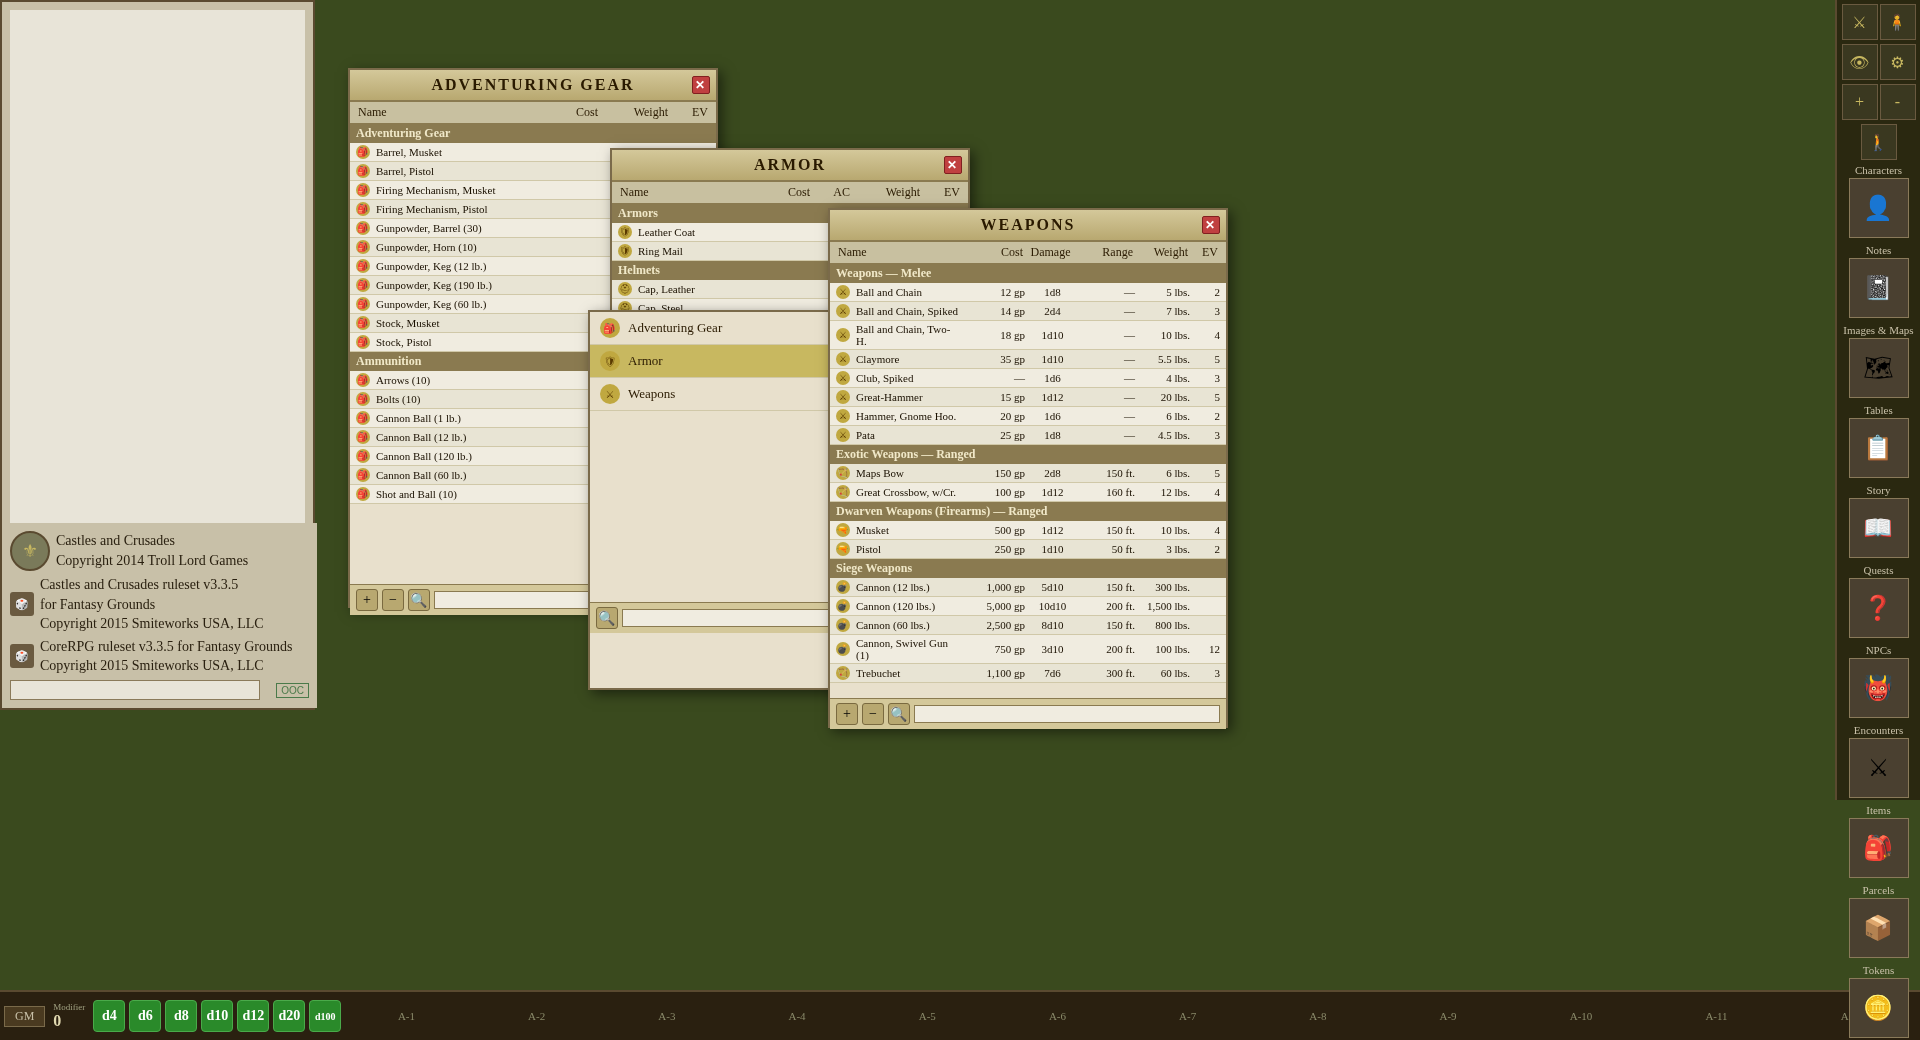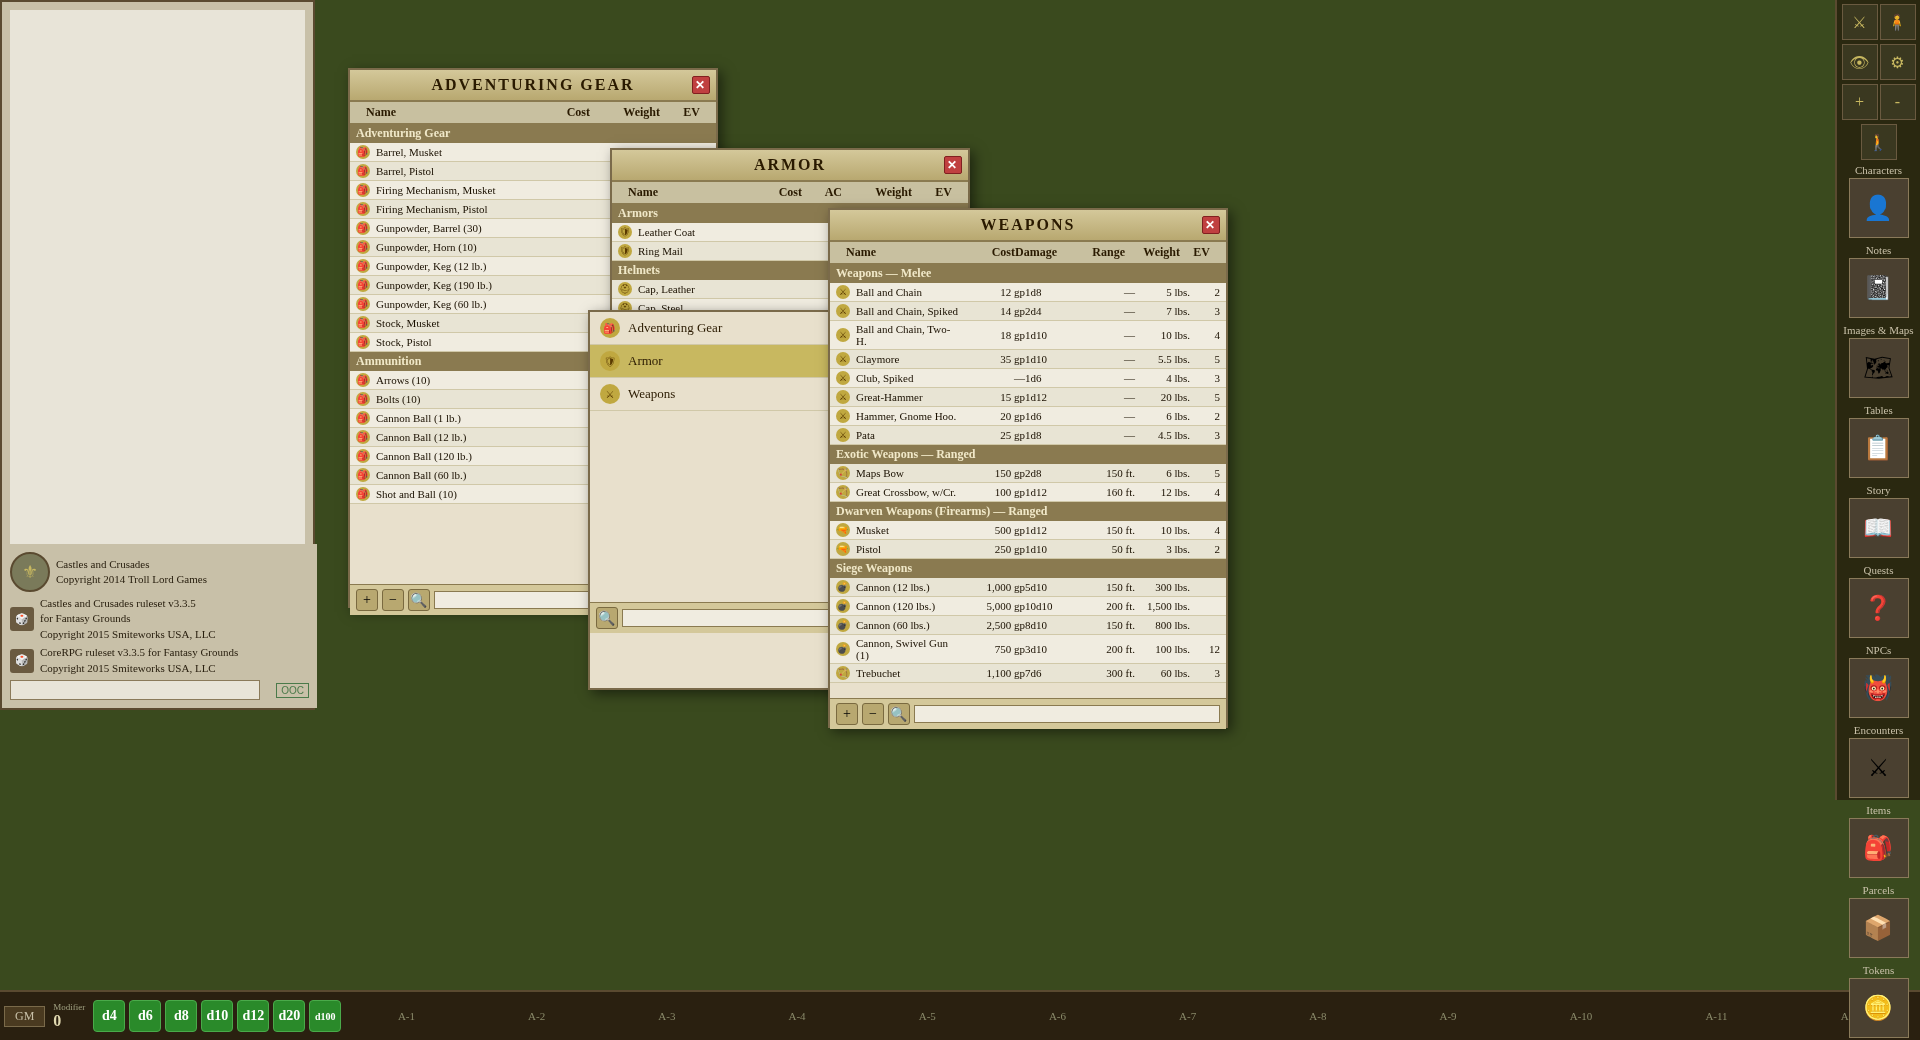--- a/index.html
+++ b/index.html
@@ -44,21 +44,21 @@
       width: 40px; height: 40px;
       border-radius: 50%;
       background: #7a7a5a;
       border: 2px solid #5a4a30;
       display: flex; align-items: center; justify-content: center;
       font-size: 18px;
       color: #c8b860;
       flex-shrink: 0;
     }
     .sidebar-bottom .info-text {
-      font-size: 11px;
+      font-size: 14px;
       color: #2a2010;
       line-height: 1.4;
       font-family: Liberation Serif, serif;
     }
     .sidebar-bottom .small-icon-row {
       display: flex; align-items: center; gap: 6px; margin-bottom: 3px;
     }
     .sidebar-bottom .small-icon {
       width: 24px; height: 24px;
       border-radius: 3px;
@@ -195,23 +195,23 @@
       border: 1px solid #802020;
       border-radius: 2px;
       display: flex; align-items: center; justify-content: center;
       font-size: 12px; color: #fff; cursor: pointer;
       font-weight: bold;
     }
     .window-table-header {
       display: flex;
       background: #c8c0a0;
       border-bottom: 1px solid #8a7a50;
-      padding: 3px 16px;
+      padding: 3px 8px;
       font-size: 12px;
-      font-weight: bold;
+      font-weight: normal;
       color: #2a1a00;
     }
     .window-footer {
       display: flex; align-items: center; gap: 4px;
       padding: 4px 6px;
       background: #d4c89a;
       border-top: 1px solid #8a7a50;
     }
     .footer-btn {
       width: 22px; height: 22px;
@@ -302,21 +302,21 @@
     }
 
     
     .weapons-window {
       left: 828px; top: 208px;
       width: 400px;
       height: 520px;
     }
     .wpn-col-name { flex: 1; }
     .wpn-col-cost { width: 65px; text-align: right; }
-    .wpn-col-damage { width: 55px; text-align: left; }
+    .wpn-col-damage { width: 55px; text-align: center; }
     .wpn-col-range { width: 55px; text-align: right; }
     .wpn-col-weight { width: 55px; text-align: right; }
     .wpn-col-ev { width: 30px; text-align: right; }
 
     .scrollable-content {
       overflow-y: auto;
       flex: 1;
     }
 
     

